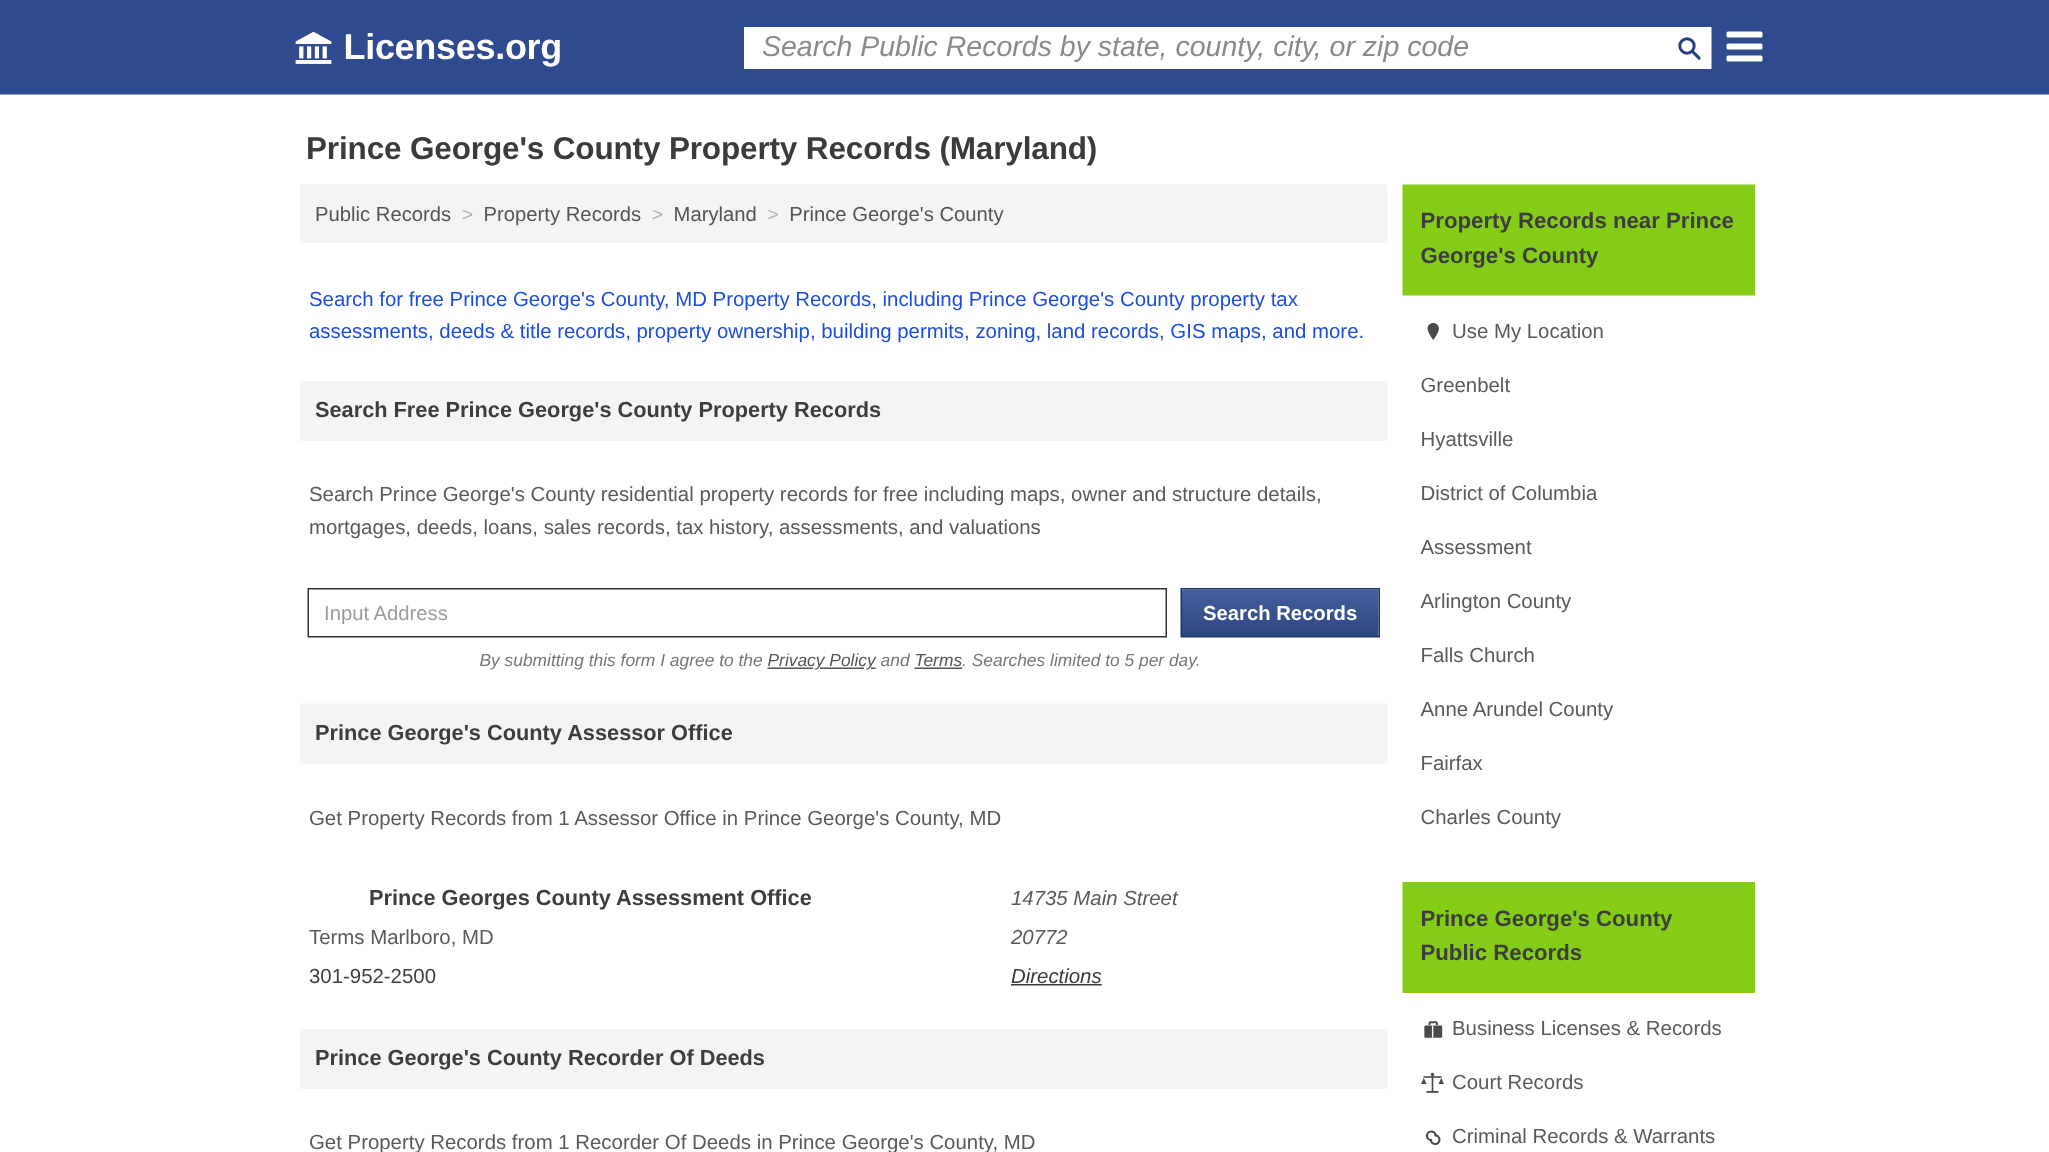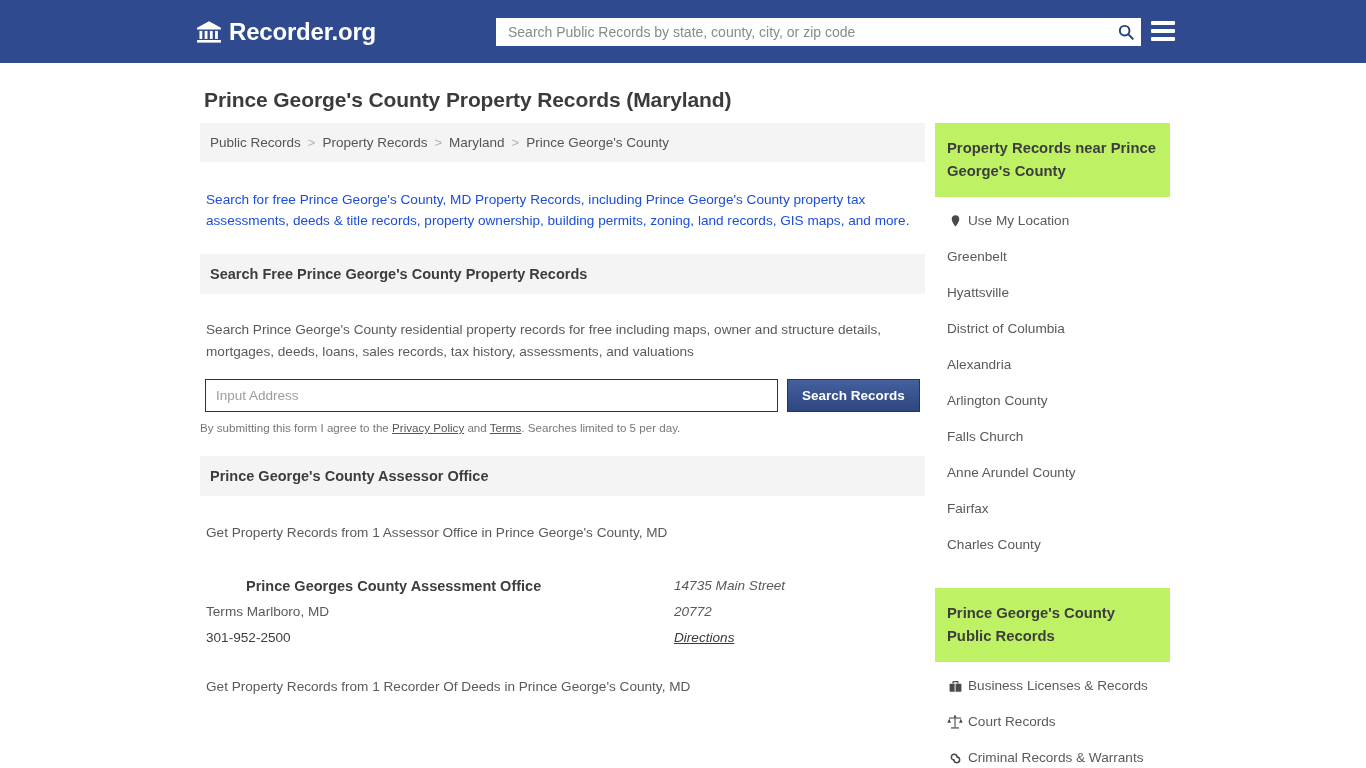--- a/index.html
+++ b/index.html
@@ -43,24 +43,25 @@
     background: #ffffff;
     display: flex;
     align-items: center;
     padding: 0 6px 0 10px;
   }
   .header-search input {
     flex: 1;
     border: 0;
     outline: none;
     font-family: "Liberation Sans", sans-serif;
-    font-size: 14px;
+    font-size: 19px;
     color: #8b5cf6;
     background: transparent;
     height: 100%;
+    font-style: italic;
   }
   .header-search input::placeholder { color: #8a8a8a; }
   .search-go { display: block; width: 18px; height: 18px; cursor: pointer; }
   .hamburger {
     position: absolute;
     left: 1151px;
     top: 21px;
     width: 24px;
     height: 20px;
     display: flex;
@@ -133,21 +134,21 @@
     font-size: 13.6px;
     line-height: 21.5px;
     color: #5a5a5a;
     padding: 12px 6px 0 6px;
   }
 
   
   .form-row {
     display: flex;
     align-items: stretch;
-    margin-top: 17px;
+    margin-top: 30px;
     padding: 0 5px;
   }
   .addr-input {
     width: 577px;
     height: 33px;
     border: 1px solid #333333;
     background: #fff;
     padding: 0 10px;
     font-family: "Liberation Sans", sans-serif;
     font-size: 13.5px;
@@ -161,24 +162,25 @@
     height: 33px;
     border: 1px solid #1f3469;
     background: linear-gradient(to bottom, #44609f 0%, #3a5490 45%, #2e4680 100%);
     color: #ffffff;
     font-family: "Liberation Sans", sans-serif;
     font-size: 13.5px;
     font-weight: bold;
     cursor: pointer;
   }
   .disclaimer {
-    text-align: left;
+    text-align: center;
     font-size: 11.6px;
     color: #777;
     padding: 9px 5px 0 0;
+    font-style: italic;
   }
   .disclaimer a { color: #555; text-decoration: underline; }
 
   
   .office {
     display: flex;
     padding: 16px 6px 0 6px;
   }
   .office-left { width: 468px; flex: 0 0 468px; }
   .office-right { flex: 1; font-style: italic; }
@@ -200,21 +202,21 @@
     color: #3a3a3a;
     text-decoration: underline;
     line-height: 26px;
     display: inline-block;
     cursor: pointer;
   }
 
   
   .side-panel { margin-bottom: 4px; }
   .side-head {
-    background: #bef264;
+    background: #84cc16;
     padding: 14px 12px;
     font-size: 14.8px;
     font-weight: bold;
     color: #3d3d3d;
     line-height: 23px;
   }
   .side-list { padding: 6px 0 0 0; }
   .side-item {
     display: flex;
     align-items: center;
@@ -243,21 +245,21 @@
     <span class="logo-icon">
       <svg viewBox="0 0 24 24" width="26" height="26" fill="#ffffff">
         <path d="M12 2 L23 8 L23 9.6 L1 9.6 L1 8 Z"></path>
         <rect x="3.2" y="11" width="2.6" height="7.4"></rect>
         <rect x="8.0" y="11" width="2.6" height="7.4"></rect>
         <rect x="12.8" y="11" width="2.6" height="7.4"></rect>
         <rect x="17.6" y="11" width="2.6" height="7.4"></rect>
         <rect x="1" y="19.4" width="22" height="2.4"></rect>
       </svg>
     </span>
-    <span class="logo-text">Recorder.org</span>
+    <span class="logo-text">Licenses.org</span>
   </a>
 
   <div class="header-search">
     <input type="text" placeholder="Search Public Records by state, county, city, or zip code" style="">
     <span class="search-go">
       <svg viewBox="0 0 24 24" width="18" height="18" fill="none" stroke="#23407e" stroke-width="2.6">
         <circle cx="10.2" cy="10.2" r="6.4"></circle>
         <line x1="15.2" y1="15.2" x2="21" y2="21" stroke-linecap="round"></line>
       </svg>
     </span>
@@ -310,20 +312,21 @@
           <div class="office-line">Terms Marlboro, MD</div>
           <div class="office-line dark">301-952-2500</div>
         </div>
         <div class="office-right">
           <div class="office-line">14735 Main Street</div>
           <div class="office-line">20772</div>
           <a class="directions" href="#">Directions</a>
         </div>
       </div>
 
+      <div class="section-bar sp-top">Prince George's County Recorder Of Deeds</div>
       <p class="section-text">Get Property Records from 1 Recorder Of Deeds in Prince George's County, MD</p>
 
     </div>
 
     <div class="side-col">
 
       <div class="side-panel">
         <div class="side-head">Property Records near Prince George's County</div>
         <div class="side-list">
 
@@ -339,21 +342,21 @@
           <div class="side-item">
             <span>Greenbelt</span>
           </div>
           <div class="side-item">
             <span>Hyattsville</span>
           </div>
           <div class="side-item">
             <span>District of Columbia</span>
           </div>
           <div class="side-item">
-            <span>Alexandria</span>
+            <span>Assessment</span>
           </div>
           <div class="side-item">
             <span>Arlington County</span>
           </div>
           <div class="side-item">
             <span>Falls Church</span>
           </div>
           <div class="side-item">
             <span>Anne Arundel County</span>
           </div>

